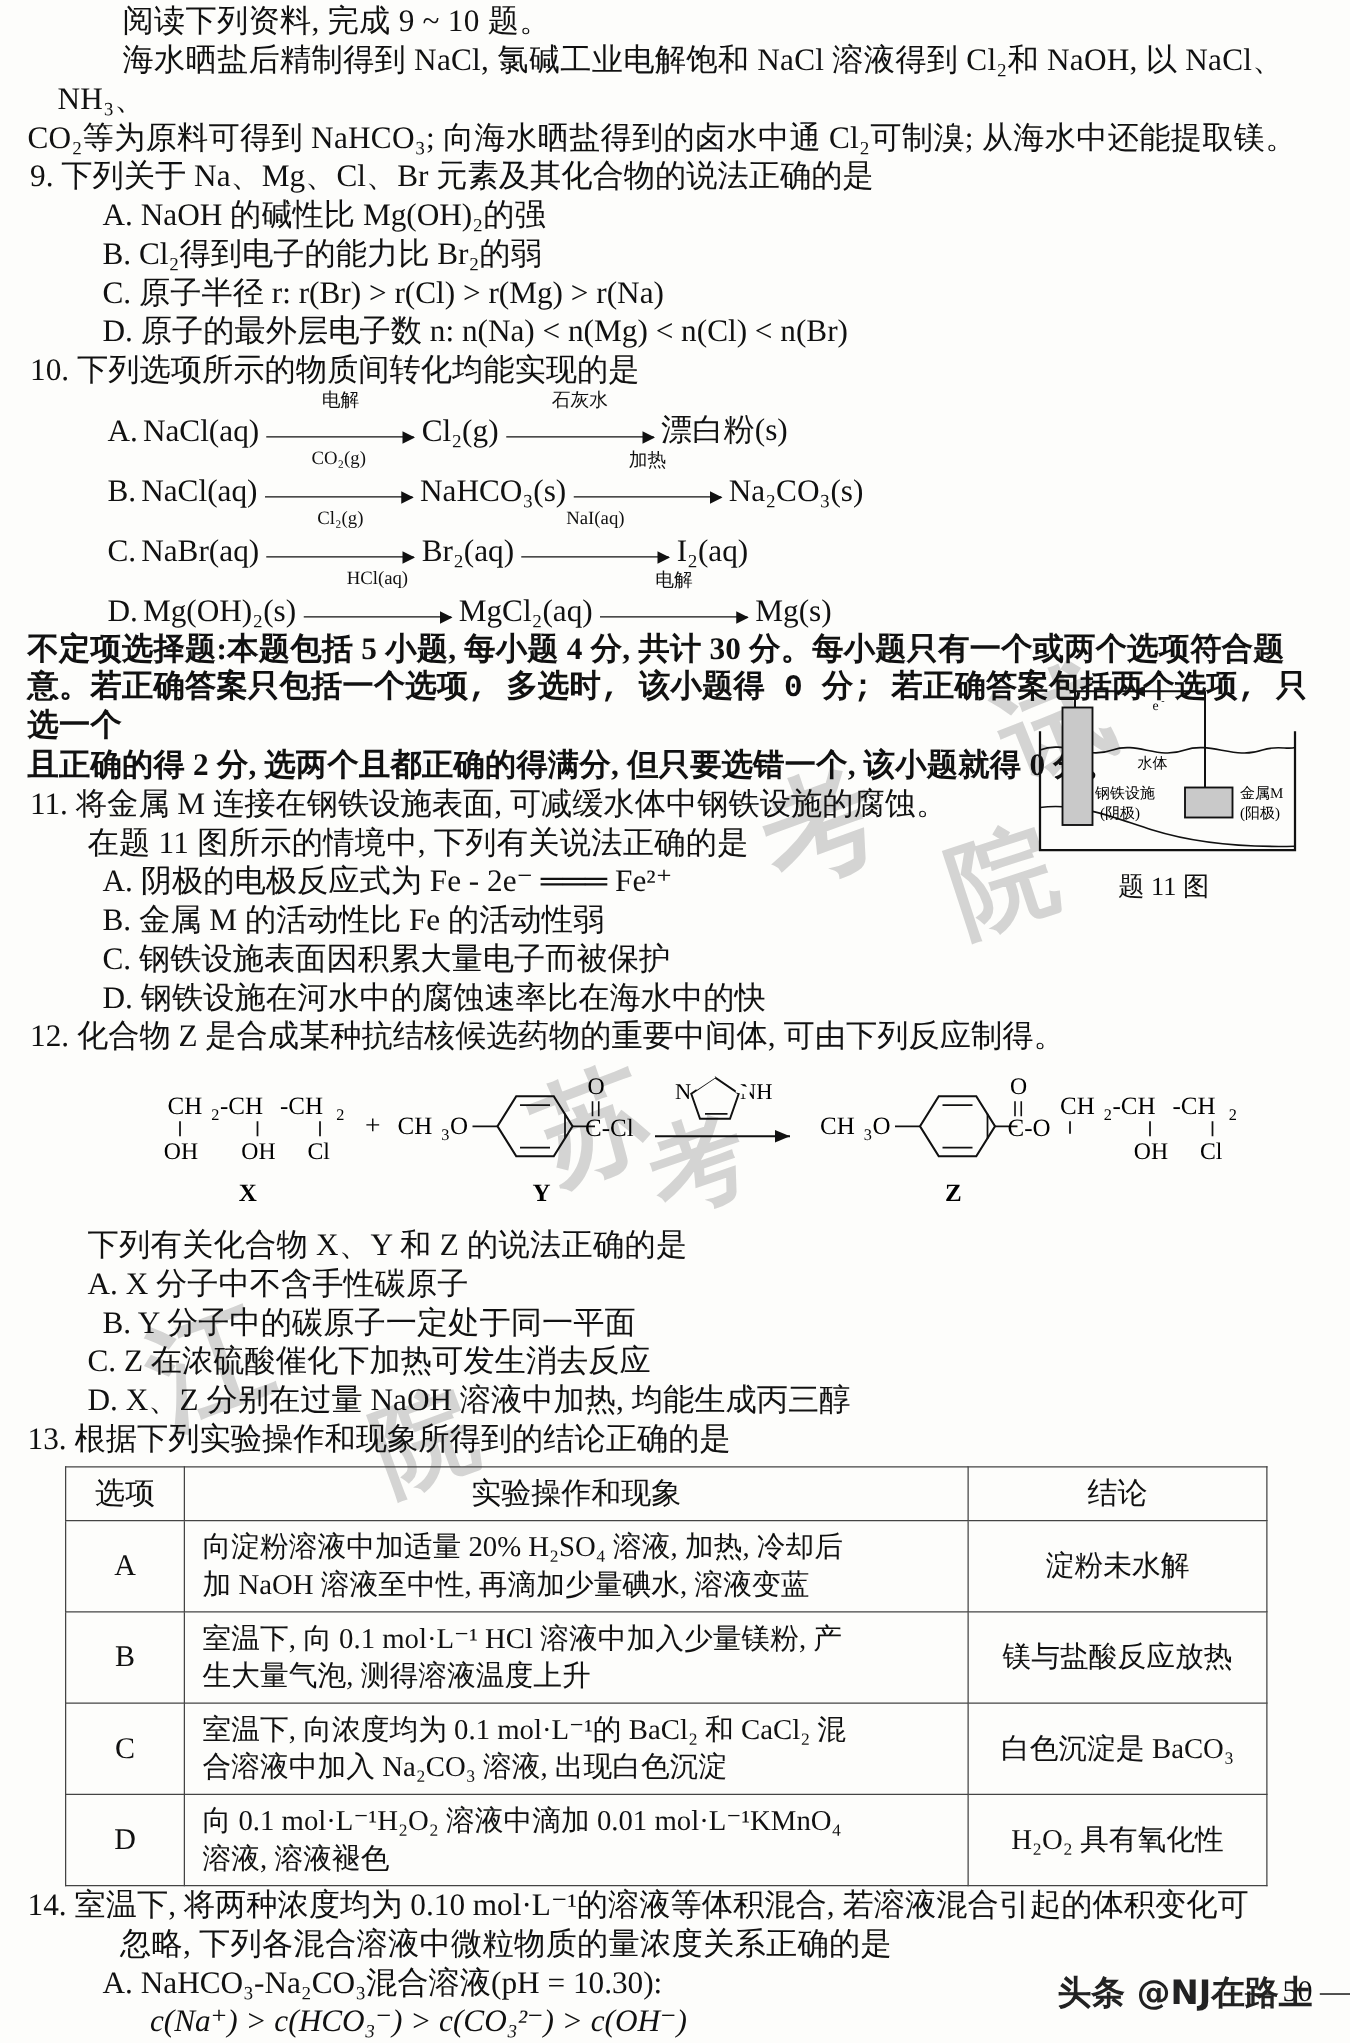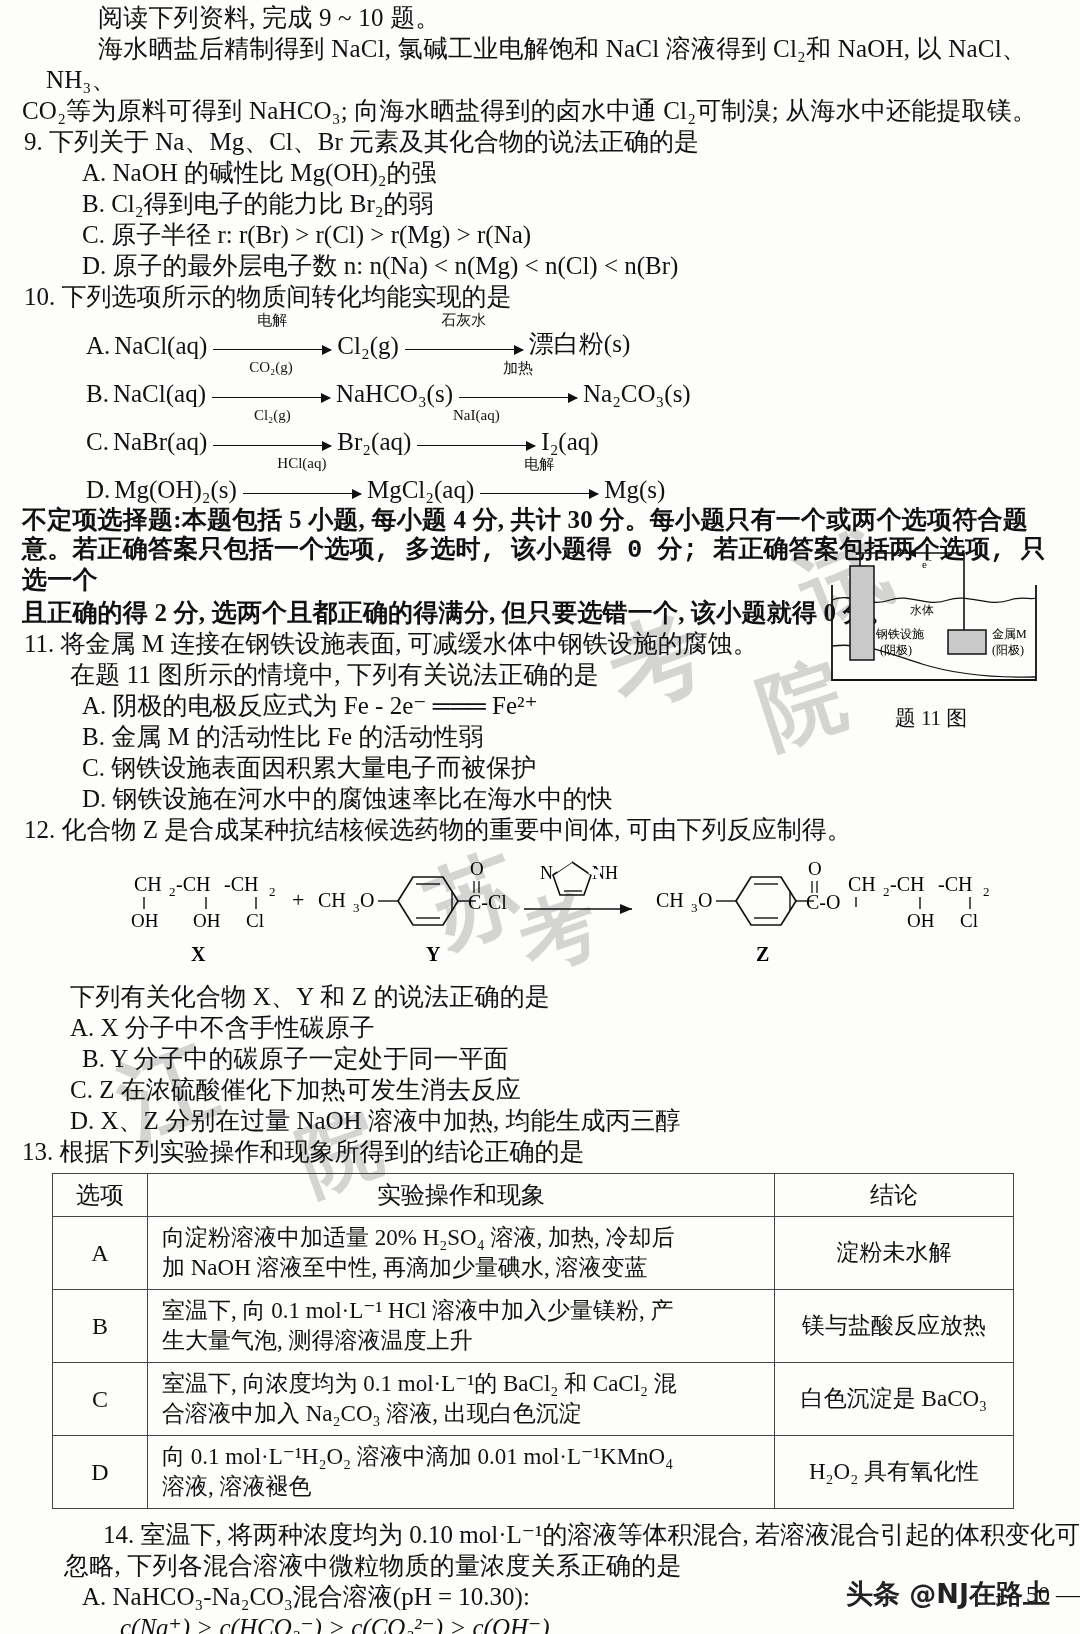--- a/index.html
+++ b/index.html
@@ -43,21 +43,21 @@
   .arrow .cond{position:absolute;top:-19px;left:50%;transform:translateX(-50%);
                font-size:15px;white-space:nowrap;}
   .arrow .shaft{position:absolute;bottom:6px;left:0;width:100%;height:0;
                 border-top:1.6px solid #111;}
   .arrow .head{position:absolute;bottom:1.5px;right:-1px;width:0;height:0;
                border-left:10px solid #111;border-top:5px solid transparent;
                border-bottom:5px solid transparent;}
 
   
   .fig11{position:absolute;right:16px;top:538px;width:266px;z-index:3;}
-  .fig11 .cap{text-align:center;font-size:21px;margin-top:12px;}
+  .fig11 .cap{text-align:center;font-size:21px;margin-top:2px;}
 
   
   .scheme{position:relative;height:132px;margin-top:4px;}
 
   
   table{border-collapse:collapse;margin:6px 0 0 52px;width:962px;
         font-size:23px;line-height:30px;border-radius:25px;}
   table td{border:1.5px solid #444;padding:6px 8px;vertical-align:middle;}
   td.optc{width:78px;text-align:center;font-size:24px;}
   td.hdr{text-align:center;font-size:24px;}
@@ -342,25 +342,25 @@
         <td class="optc">D</td>
         <td class="exp">
           <div>向 0.1 mol·L⁻¹H₂O₂ 溶液中滴加 0.01 mol·L⁻¹KMnO₄</div>
           <div>溶液, 溶液褪色</div>
         </td>
         <td class="concl">H₂O₂ 具有氧化性</td>
       </tr>
     </tbody>
       </table>
 
-    <div class="q" style="padding-left:22px;margin-top:10px;text-align:right;">
+    <div class="q" style="padding-left:22px;">
       <span>14.</span>
       <span>室温下, 将两种浓度均为 0.10 mol·L⁻¹的溶液等体积混合, 若溶液混合引起的体积变化可</span>
     </div>
-    <div class="line" style="padding-left:64px;">忽略, 下列各混合溶液中微粒物质的量浓度关系正确的是</div>
+    <div class="line" style="padding-left:96px;">忽略, 下列各混合溶液中微粒物质的量浓度关系正确的是</div>
 
     <div class="opt">
       <div>A. NaHCO₃-Na₂CO₃混合溶液(pH = 10.30):</div>
       <div style="padding-left:38px;" class="it">c(Na⁺) &gt; c(HCO₃⁻) &gt; c(CO₃²⁻) &gt; c(OH⁻)</div>
     </div>
     <div class="opt">
       <div>B. 氨水-NH₄Cl 混合溶液(pH = 9.25):</div>
 
     </div>
 

